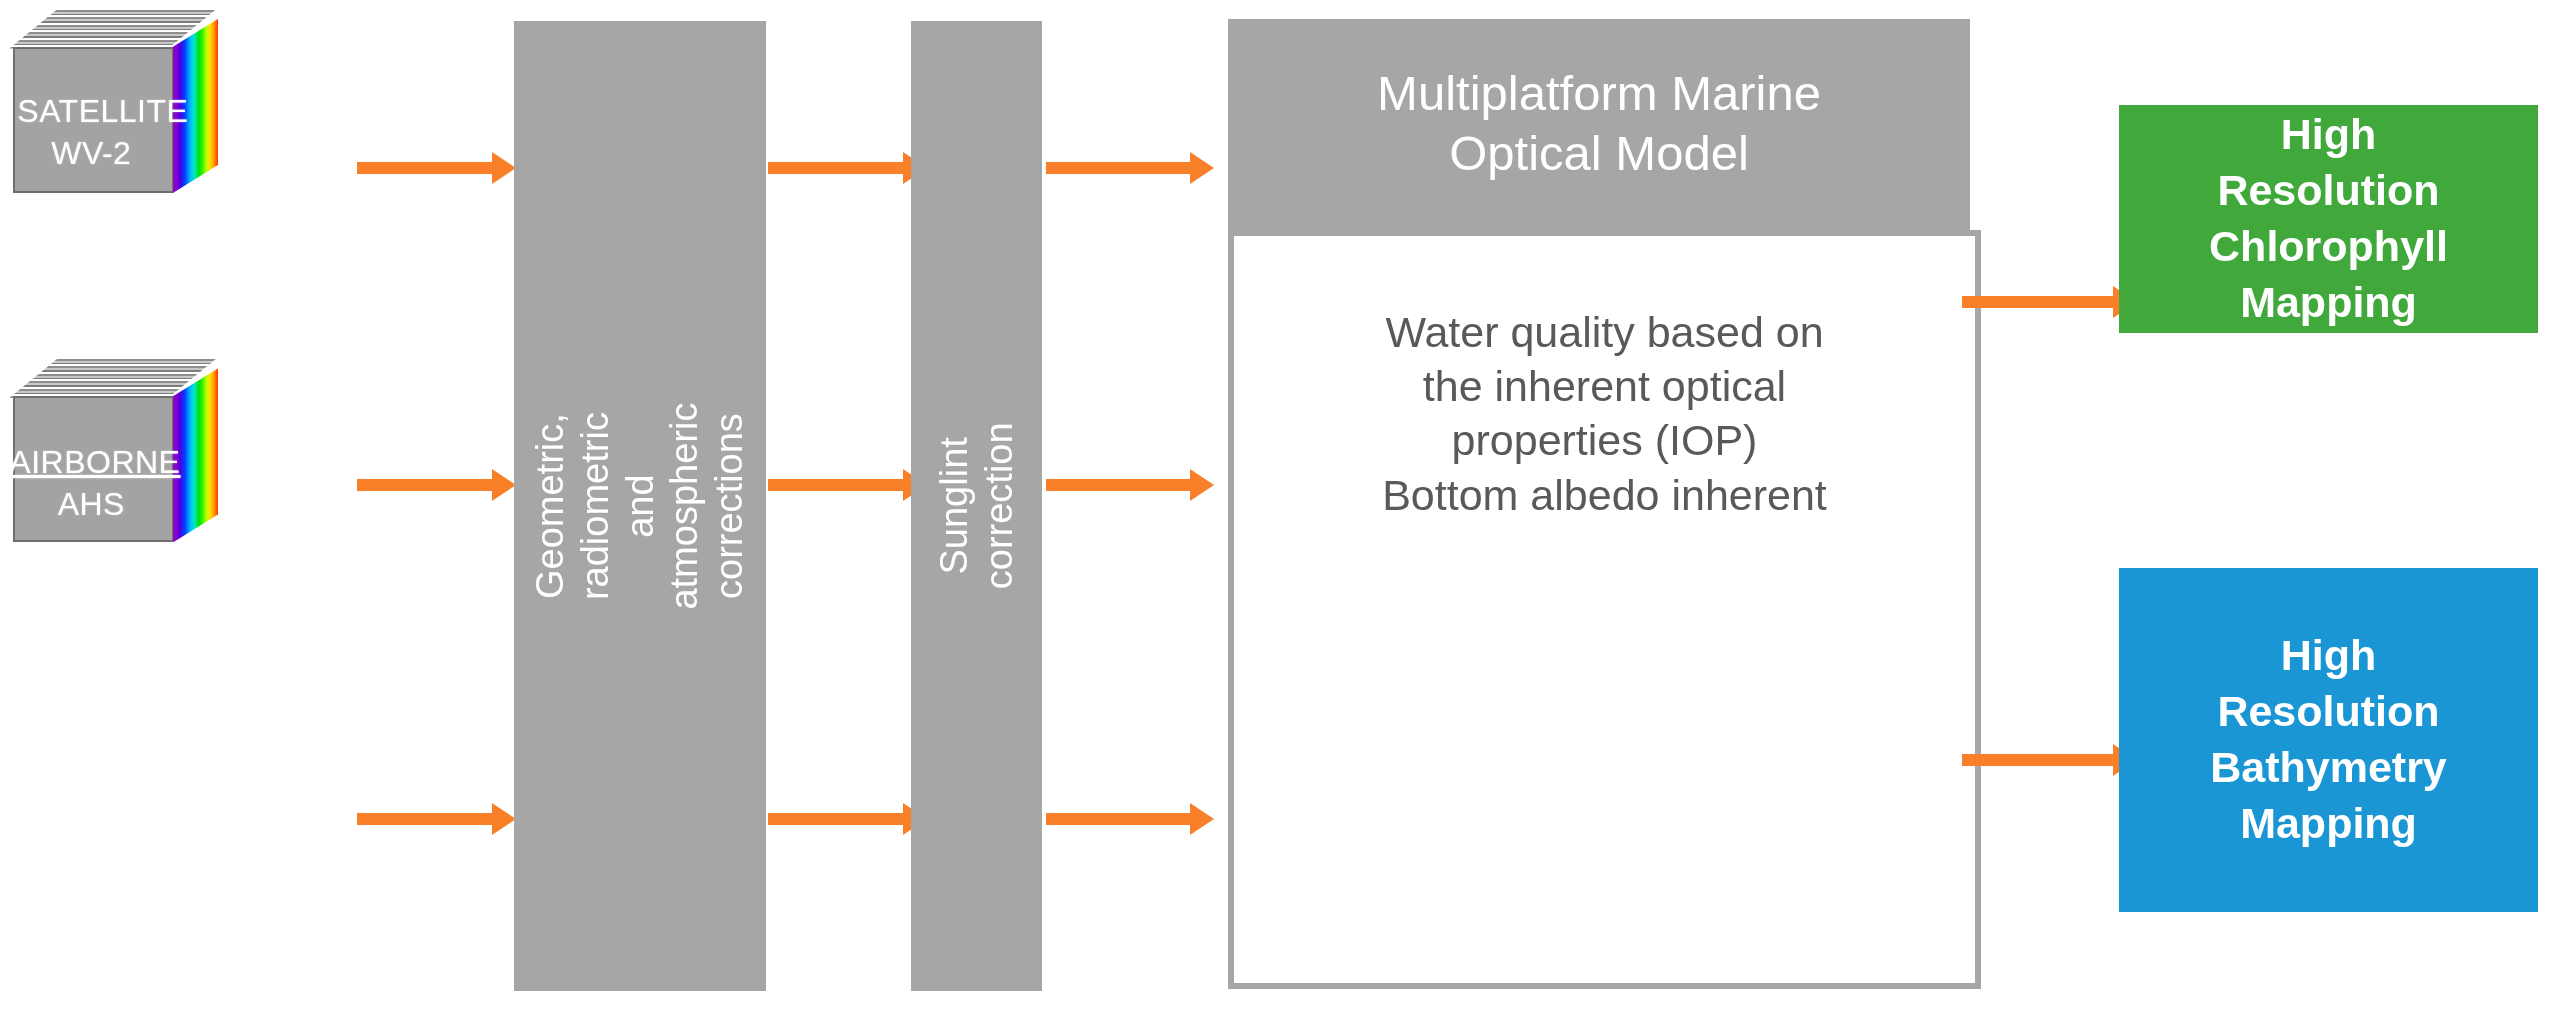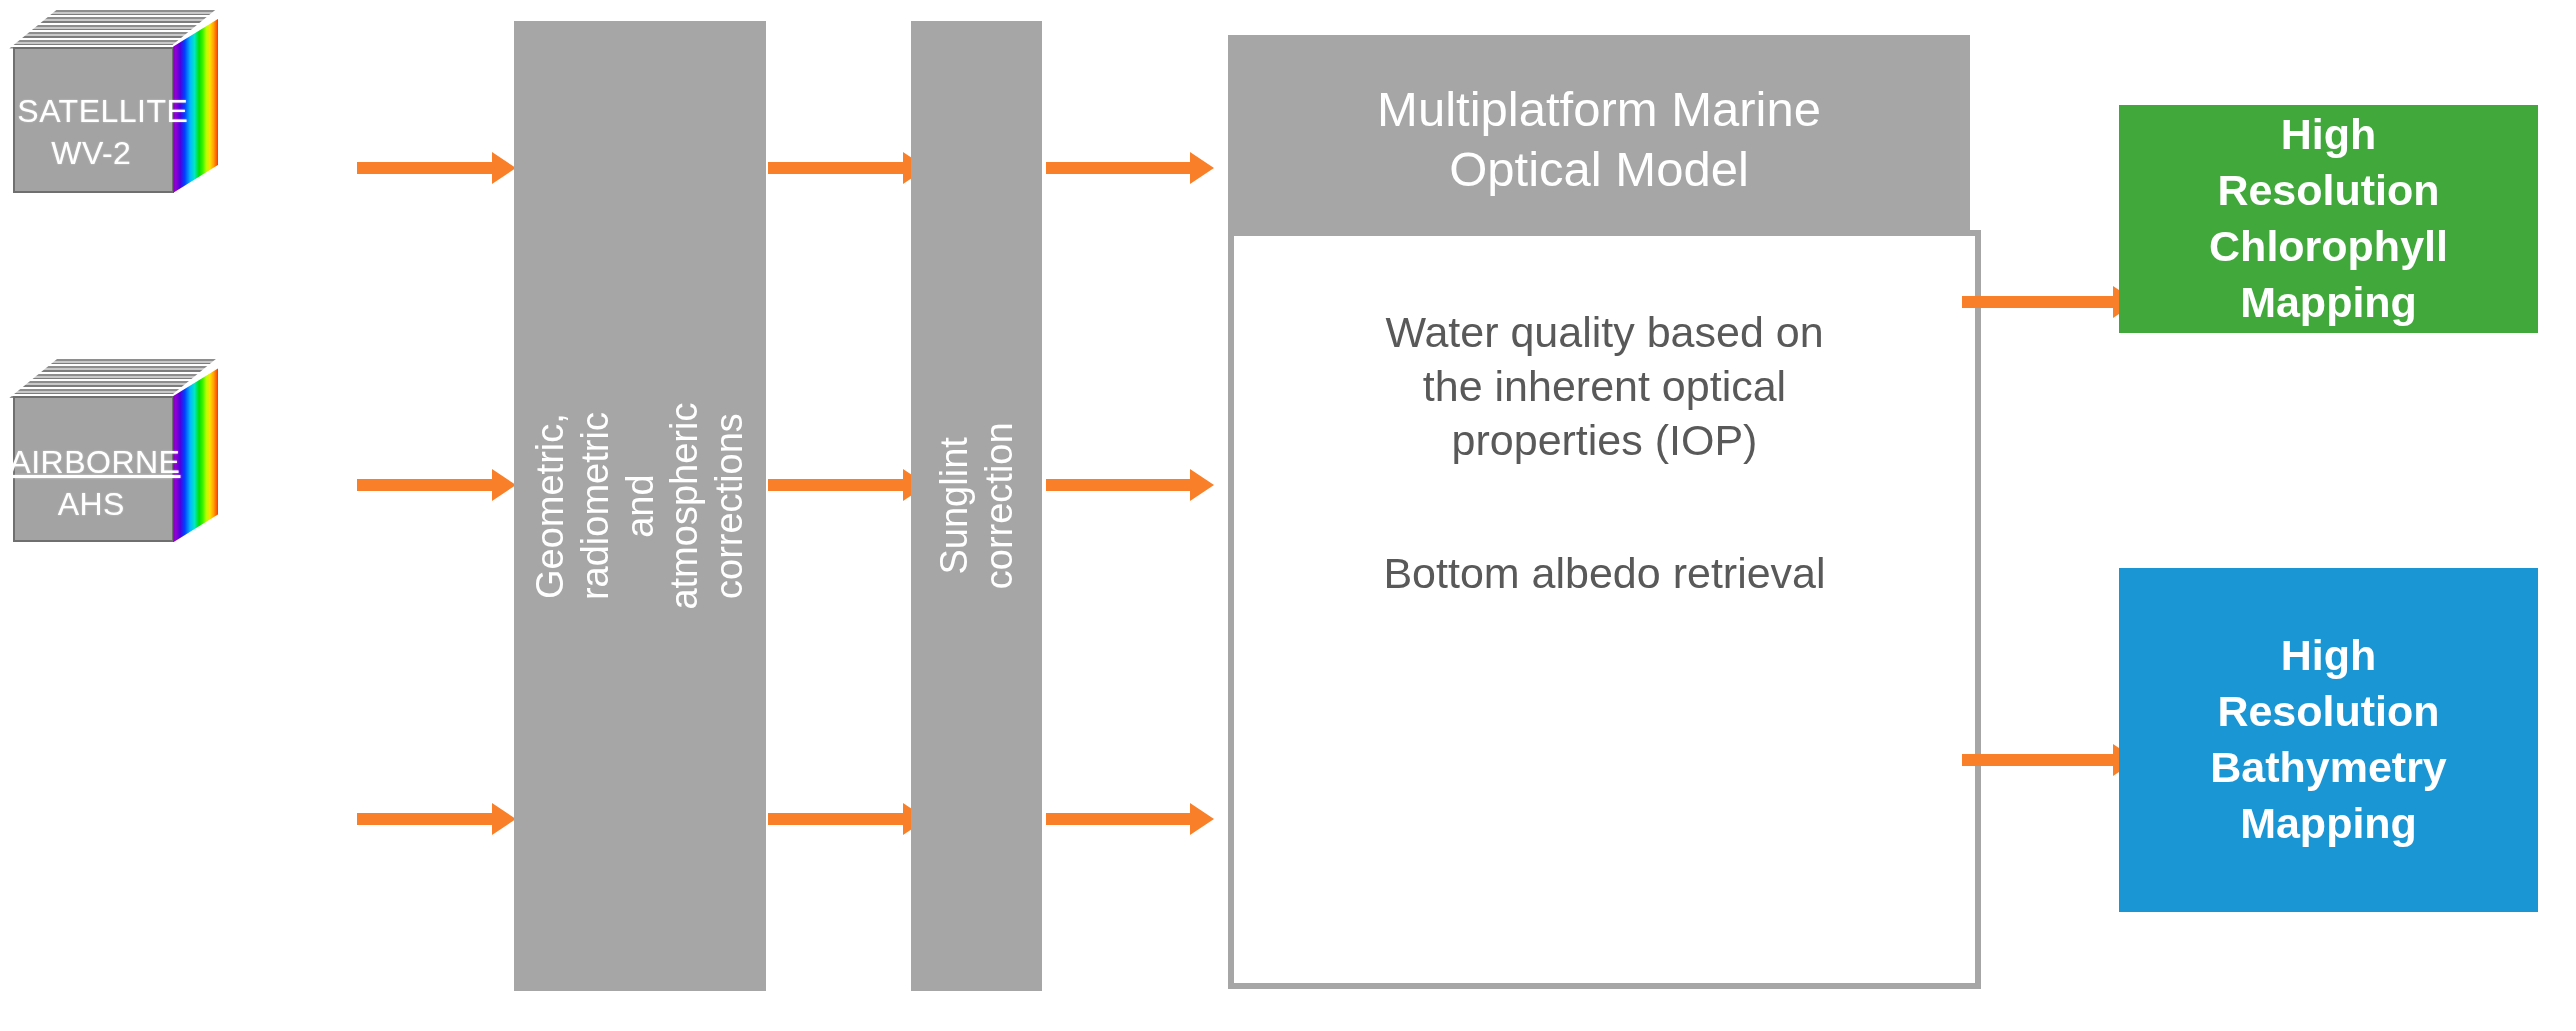--- a/index.html
+++ b/index.html
@@ -108,21 +108,20 @@
     position: absolute;
     background: #a6a6a6;
     display: flex;
     align-items: center;
     justify-content: center;
     text-align: center;
     color: #ffffff;
     font-size: 49px;
     line-height: 1.22;
     white-space: pre-line;
-    margin-top: 16px;
   }
   .model-body {
     position: absolute;
     background: #ffffff;
     border: 6.5px solid #a6a6a6;
     box-sizing: border-box;
     display: flex;
     flex-direction: column;
     align-items: center;
     justify-content: flex-start;
@@ -247,24 +246,24 @@
   </div>
   <div class="arrow" style="left:1046px; top:819px; width:168px;">
     <div class="shaft" style="width:146px;"></div>
     <div class="head" style="left:144px;"></div>
   </div>
 
   <div class="model-header" style="left:1228px; top:18.7px; width:742px; height:211px;">Multiplatform Marine
 Optical Model</div>
 
   <div class="model-body" style="left:1228px; top:230px; width:753px; height:759px; padding-top:69px;">
-    <div class="model-item" style="margin-bottom:78px;">Water quality based on
+    <div class="model-item" style="">Water quality based on
 the inherent optical
 properties (IOP)</div>
-    <div class="model-item">Bottom albedo retrieval</div>
+    <div class="model-item">Bottom albedo inherent</div>
   </div>
 
   <div class="arrow" style="left:1962px; top:302px; width:178px;">
     <div class="shaft" style="width:153px;"></div>
     <div class="head" style="left:151px;"></div>
   </div>
   <div class="arrow" style="left:1962px; top:760px; width:178px;">
     <div class="shaft" style="width:153px;"></div>
     <div class="head" style="left:151px;"></div>
   </div>

